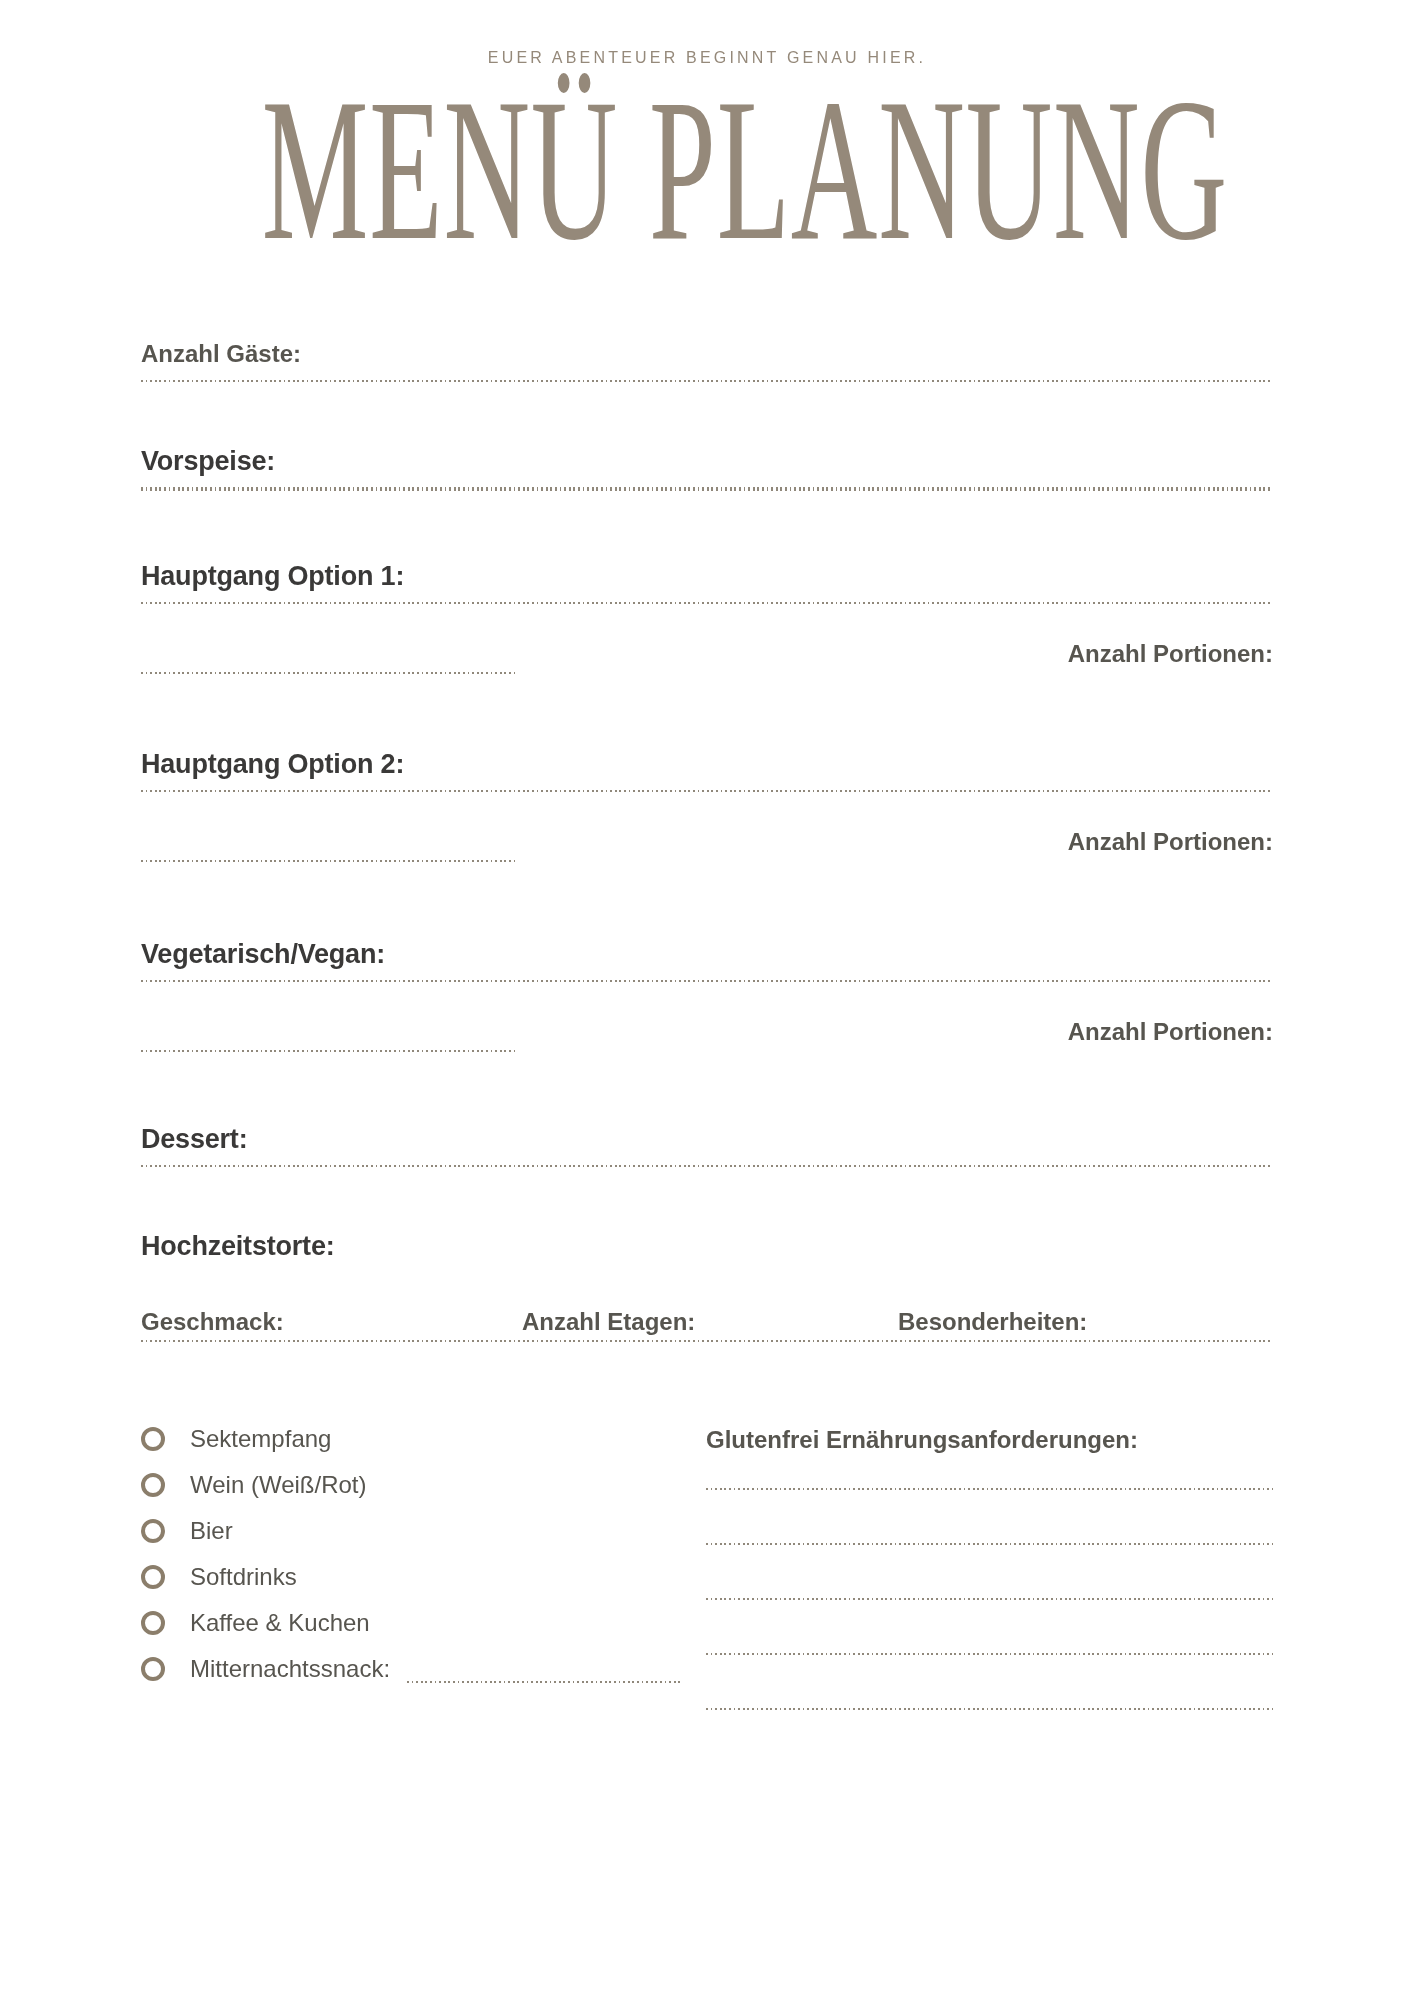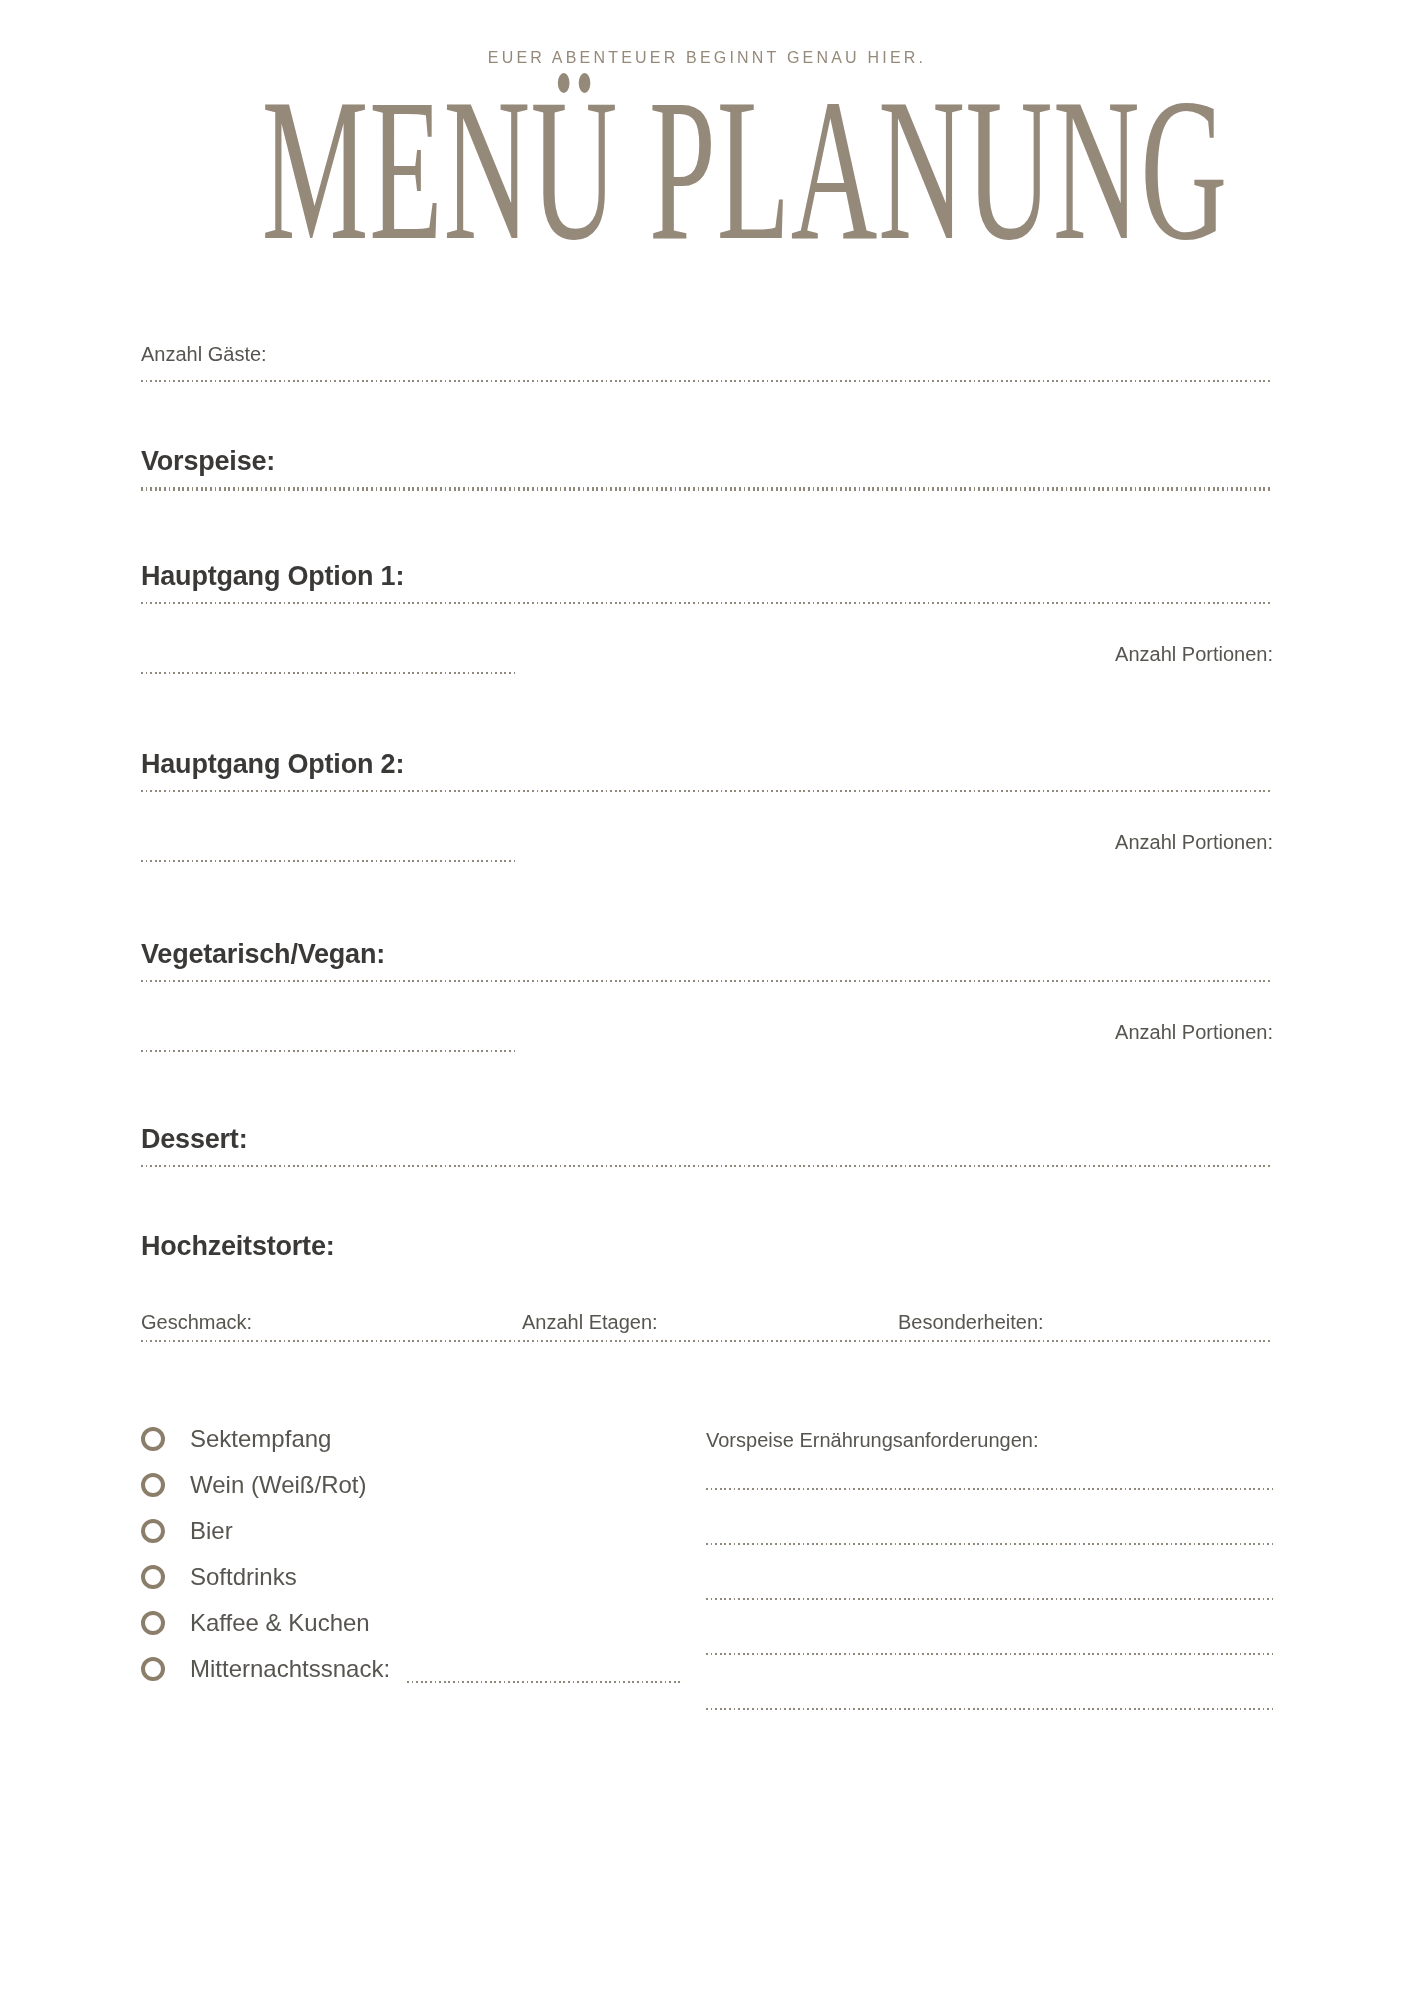--- a/index.html
+++ b/index.html
@@ -24,21 +24,21 @@
     color:var(--accent);font-weight:400;
   }
   .title-wrap{height:180px;margin-top:0;overflow:visible;text-align:center;}
   .page-title{
     display:inline-block;font-family:"Liberation Serif", serif;font-weight:400;
     font-size:150px;line-height:1;color:var(--accent);white-space:nowrap;
     transform:scale(0.8,1.35);transform-origin:center top;letter-spacing:1px;
   }
 
   
-  .label{font-size:20px;line-height:28px;color:var(--label-text);font-weight:400;}
+  .label{font-size:24px;line-height:28px;color:var(--label-text);font-weight:700;}
   .heading{font-size:27px;line-height:31px;color:var(--heading-text);font-weight:700;letter-spacing:-0.2px;}
   .dotline{
     height:2px;width:100%;
     background-image:repeating-linear-gradient(to right,var(--dot-line) 0,var(--dot-line) 1.8px,transparent 1.8px,transparent 4.6px);
   }
   .dotline.short{width:375px;}
   .mt10{margin-top:10px;}
 
   .guests-block{margin-top:92px;}
   .guests-block .dotline{margin-top:12px;}
@@ -166,21 +166,21 @@
           <div class="option-label">Kaffee &amp; Kuchen</div>
         </div>
         <div class="option-row">
           <div class="radio-circle"></div>
           <div class="option-label">Mitternachtssnack:</div>
           <div class="inline-dotline"></div>
         </div>
       </div>
 
       <div class="drinks-right">
-        <div class="label notes-label">Vorspeise Ernährungsanforderungen:</div>
+        <div class="label notes-label">Glutenfrei Ernährungsanforderungen:</div>
         <div class="dotline notes-line first"></div>
         <div class="dotline notes-line"></div>
         <div class="dotline notes-line"></div>
         <div class="dotline notes-line"></div>
         <div class="dotline notes-line"></div>
       </div>
 
     </div>
   </div>
 

